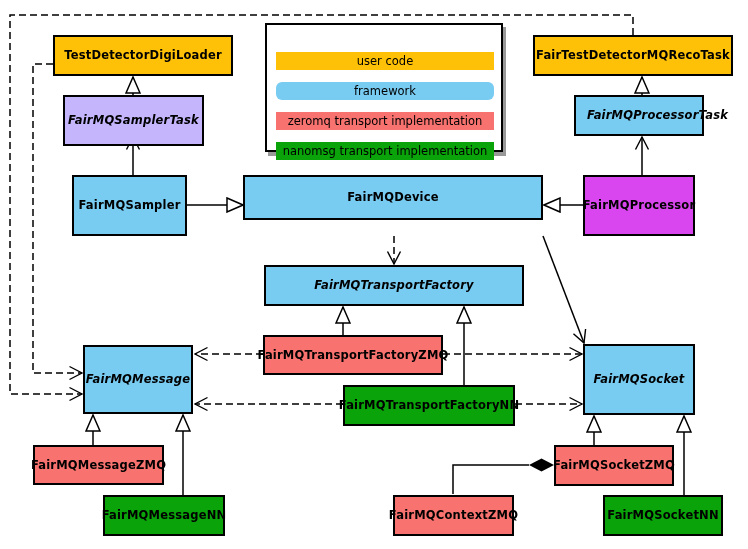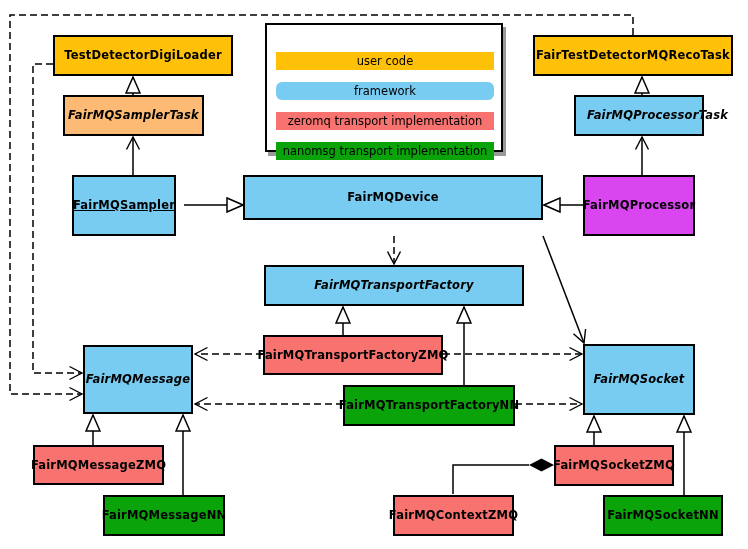--- a/index.html
+++ b/index.html
@@ -87,23 +87,23 @@
 
   <div id="legend-box">
     <div class="legend-row r0" style="background-color: rgb(255, 193, 7);">user code</div>
     <div class="legend-row r1" style="background-color: rgb(120, 203, 241);">framework</div>
     <div class="legend-row r2" style="background-color: rgb(248, 115, 111);">zeromq transport implementation</div>
     <div class="legend-row r3" style="background-color: rgb(10, 163, 10);">nanomsg transport implementation</div>
   </div>
 
   <div class="node" style="left: 53px; top: 35px; width: 180px; height: 41px; background-color: rgb(255, 193, 7);">TestDetectorDigiLoader</div>
   <div class="node" style="left: 533px; top: 35px; width: 200px; height: 41px; background-color: rgb(255, 193, 7);">FairTestDetectorMQRecoTask</div>
-  <div class="node abstract" style="left: 63px; top: 95px; width: 141px; height: 41px; background-color: #fdba74;">FairMQSamplerTask</div>
+  <div class="node abstract" style="left: 63px; top: 95px; width: 141px; height: 51px; background-color: #c4b5fd;">FairMQSamplerTask</div>
   <div class="node abstract" style="left: 574px; top: 95px; width: 130px; height: 41px; background-color: rgb(120, 203, 241); padding-left: 37px;">FairMQProcessorTask</div>
-  <div class="node" style="left: 72px; top: 175px; width: 104px; height: 61px; background-color: rgb(120, 203, 241); text-decoration: underline;">FairMQSampler</div>
+  <div class="node" style="left: 72px; top: 175px; width: 115px; height: 61px; background-color: rgb(120, 203, 241);">FairMQSampler</div>
   <div class="node" style="left: 243px; top: 175px; width: 300px; height: 45px; background-color: rgb(120, 203, 241);">FairMQDevice</div>
   <div class="node" style="left: 583px; top: 175px; width: 112px; height: 61px; background-color: #d946ef;">FairMQProcessor</div>
   <div class="node abstract" style="left: 264px; top: 265px; width: 260px; height: 41px; background-color: rgb(120, 203, 241);">FairMQTransportFactory</div>
   <div class="node" style="left: 263px; top: 335px; width: 180px; height: 40px; background-color: rgb(248, 115, 111);">FairMQTransportFactoryZMQ</div>
   <div class="node" style="left: 343px; top: 385px; width: 172px; height: 41px; background-color: rgb(10, 163, 10);">FairMQTransportFactoryNN</div>
   <div class="node abstract" style="left: 83px; top: 345px; width: 110px; height: 69px; background-color: rgb(120, 203, 241);">FairMQMessage</div>
   <div class="node abstract" style="left: 583px; top: 344px; width: 112px; height: 71px; background-color: rgb(120, 203, 241);">FairMQSocket</div>
   <div class="node" style="left: 33px; top: 445px; width: 131px; height: 40px; background-color: rgb(248, 115, 111);">FairMQMessageZMQ</div>
   <div class="node" style="left: 103px; top: 495px; width: 122px; height: 41px; background-color: rgb(10, 163, 10);">FairMQMessageNN</div>
   <div class="node" style="left: 393px; top: 495px; width: 121px; height: 41px; background-color: rgb(248, 115, 111);">FairMQContextZMQ</div>

